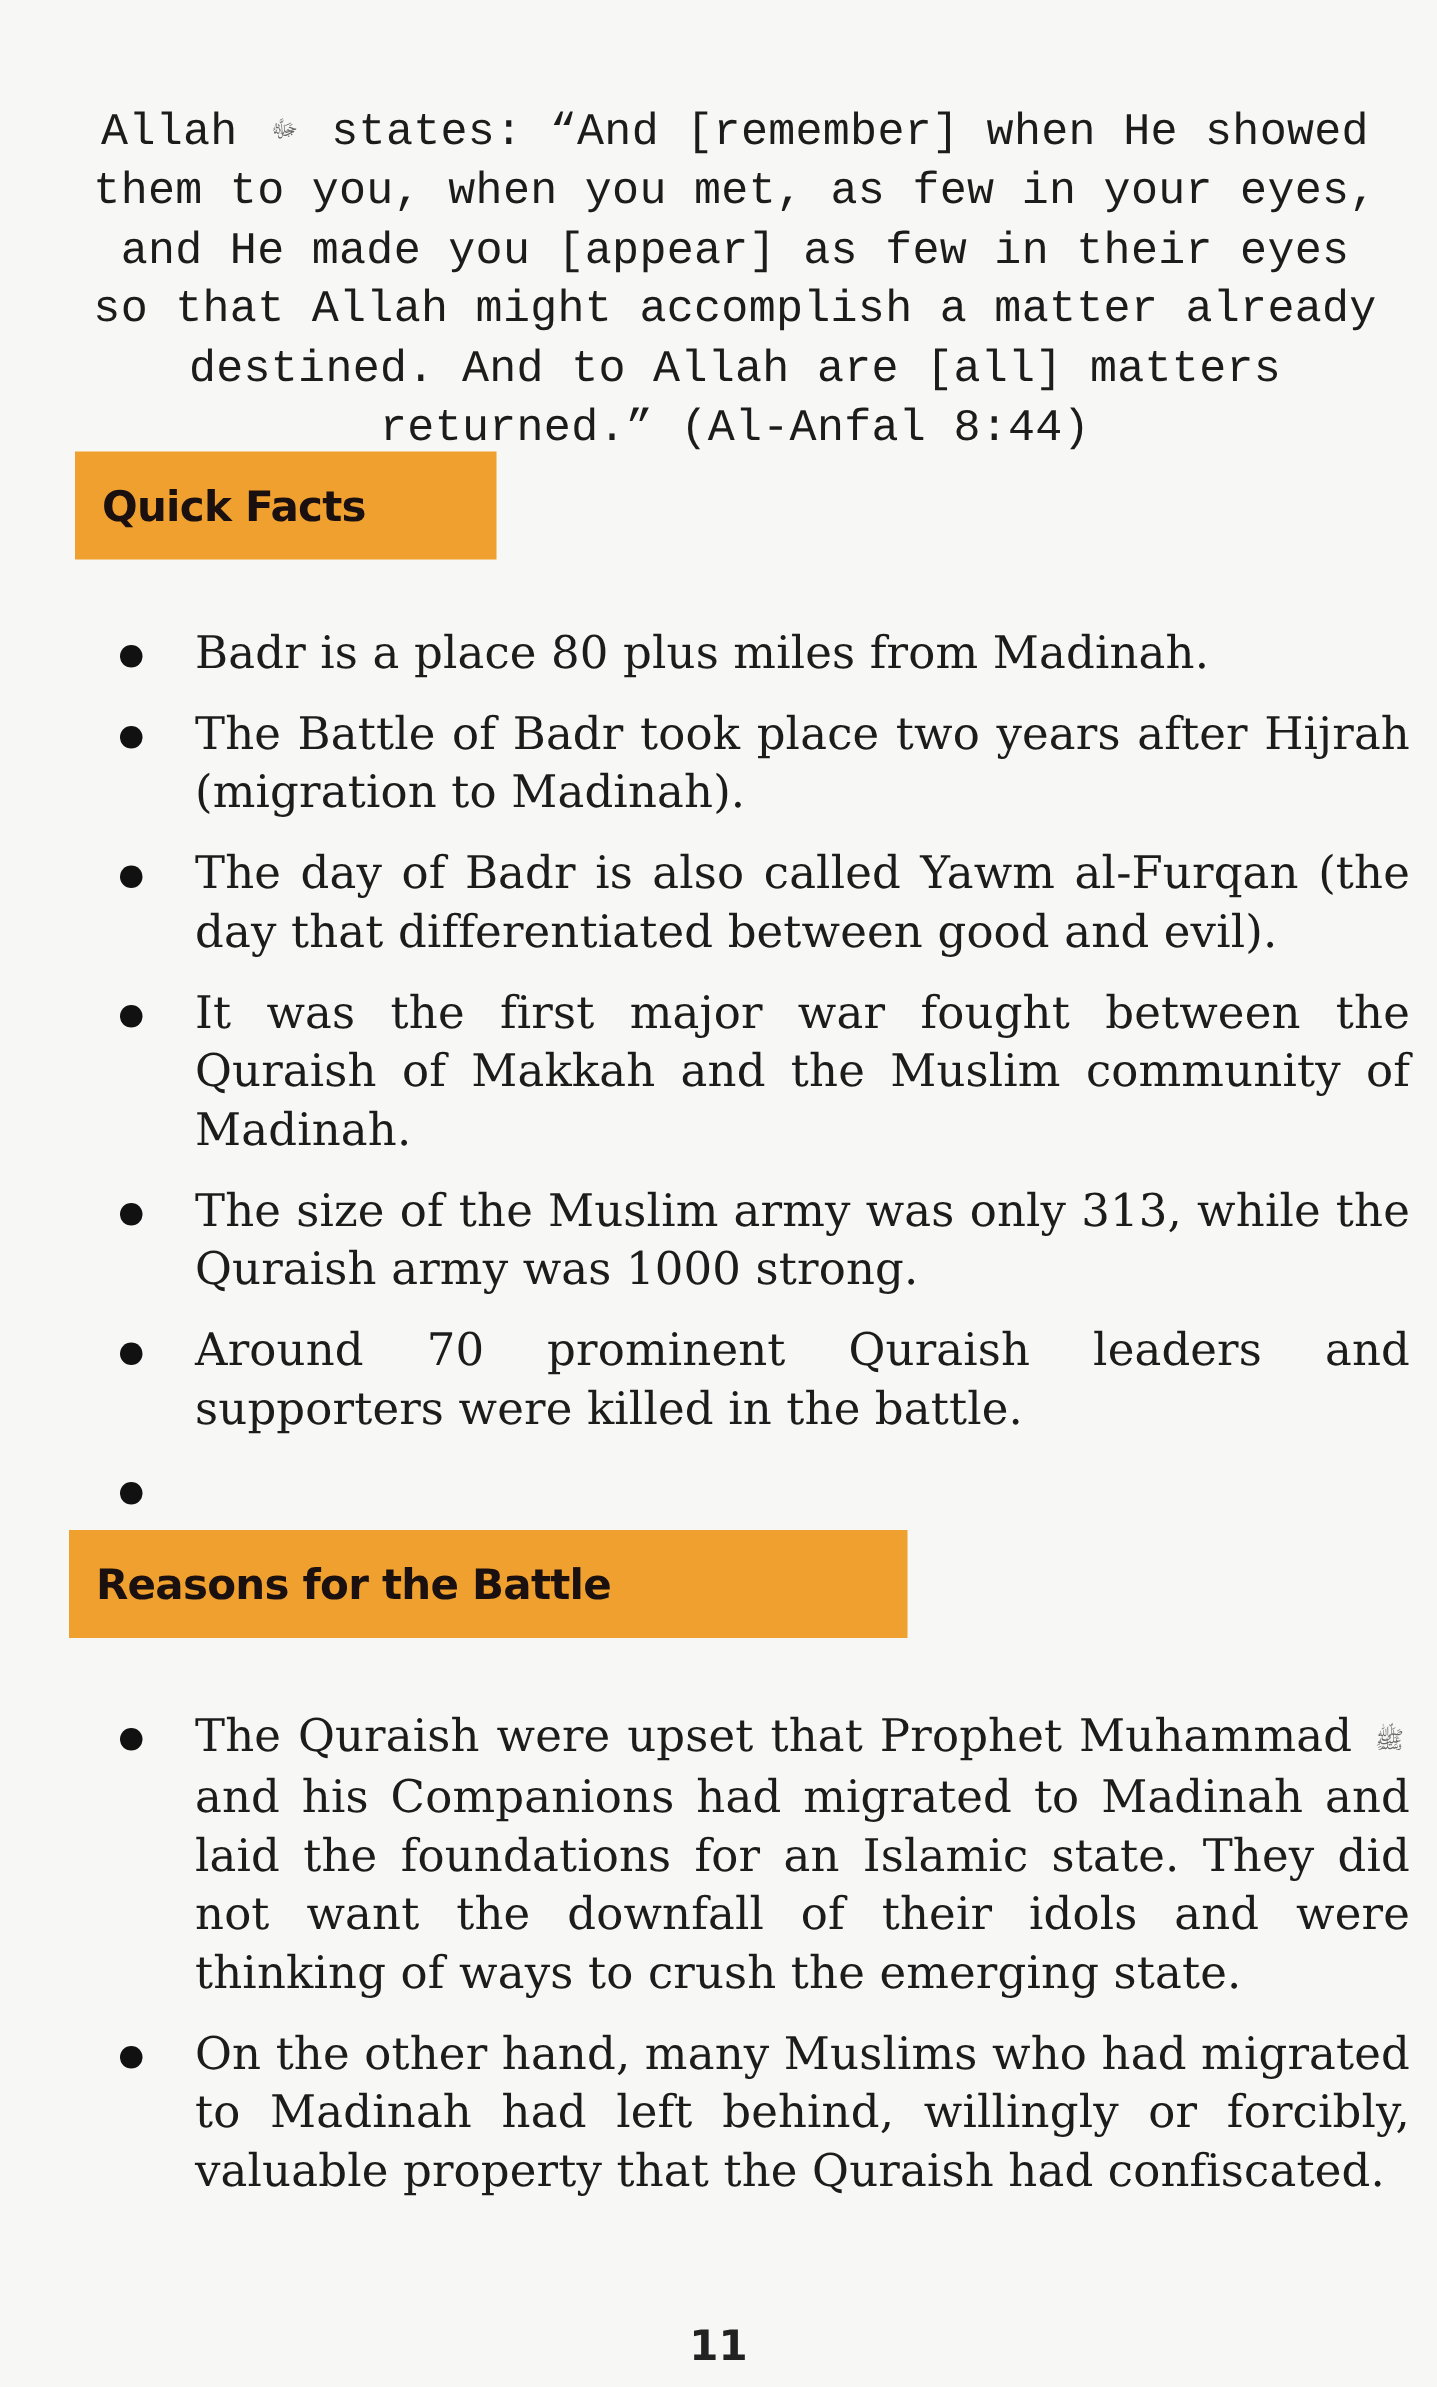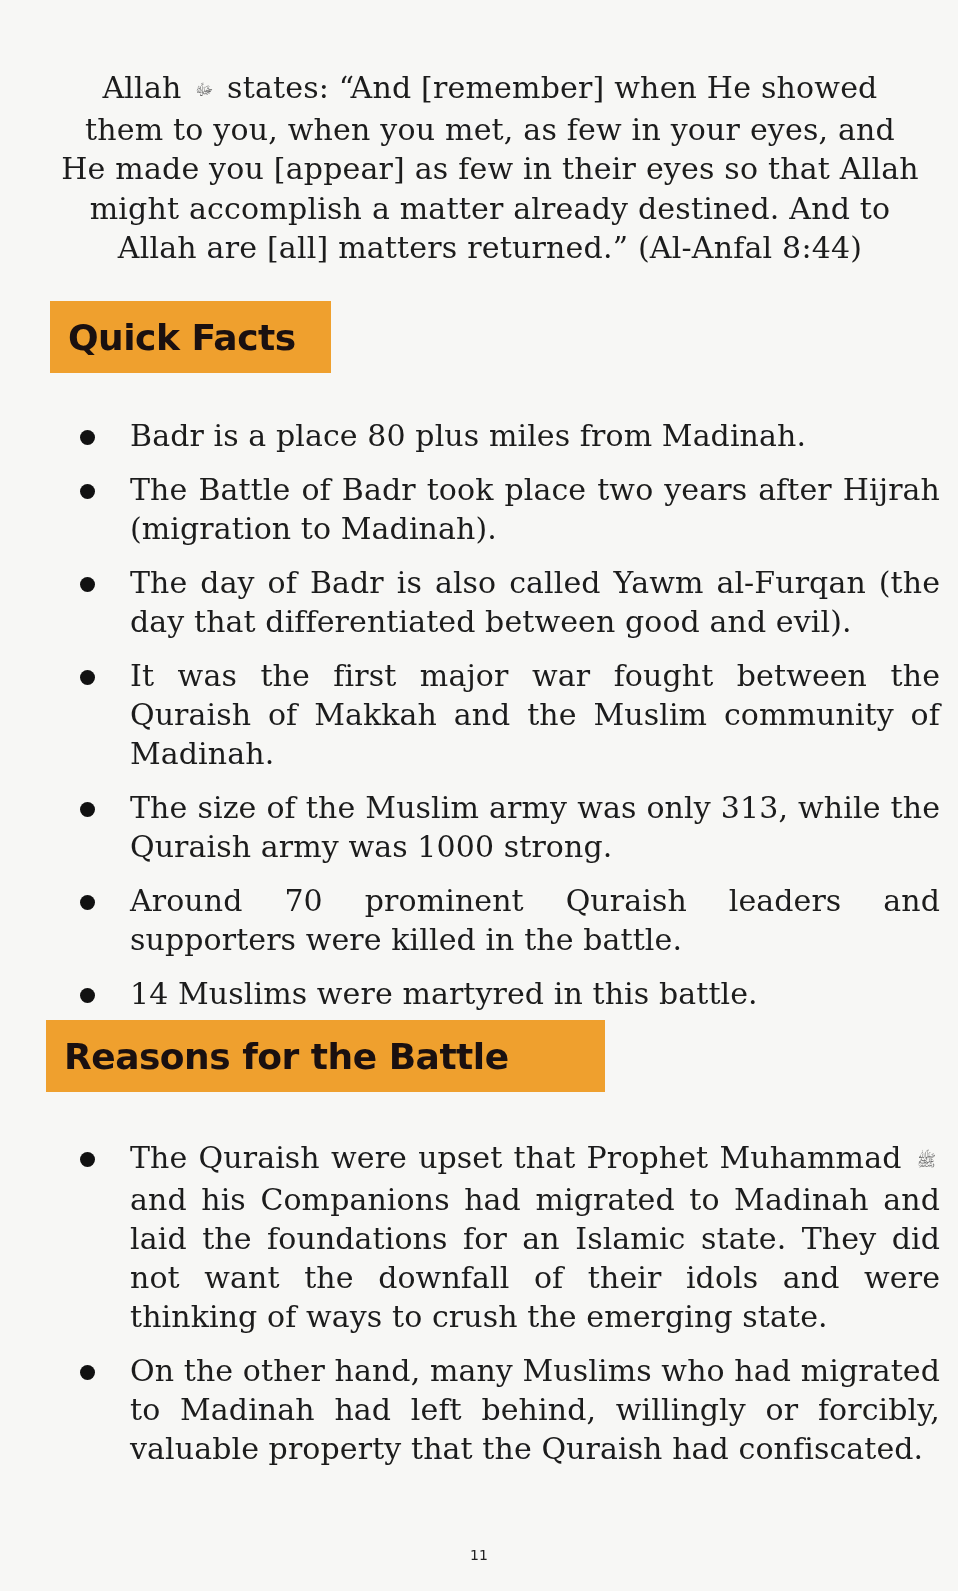--- a/index.html
+++ b/index.html
@@ -11,34 +11,35 @@
     font-family: "DejaVu Serif", "Liberation Serif", serif;
     color: #1c1c1c;
   }
   .quote {
     position: absolute;
     left: 60px; top: 68px; width: 860px;
     text-align: center;
     font-size: 30px;
     line-height: 39.5px;
     letter-spacing: 0.2px;
+    font-family: Liberation Mono, monospace;
   }
   .honorific {
     display: inline-block;
     font-size: 16px;
     color: #666;
     vertical-align: middle;
     margin: 0 4px;
   }
   .section-header {
     position: absolute;
     background: #efa02e;
     font-family: "DejaVu Sans", "Liberation Sans", sans-serif;
     font-weight: bold;
-    font-size: 36px;
+    font-size: 28px;
     color: #1a1010;
     box-sizing: border-box;
     padding-left: 18px;
     display: flex; align-items: center;
     letter-spacing: -0.5px;
   }
   .sh-quick { left: 50px; top: 301px; width: 281px; height: 72px; }
   .sh-reasons { left: 46px; top: 1020px; width: 559px; height: 72px; }
   ul.bullets {
     position: absolute;
@@ -63,22 +64,22 @@
   }
   .qf { top: 404px; }
   .qf li { margin-bottom: 15px; }
   .rb { top: 1126px; }
   .rb li { margin-bottom: 15px; }
   .page-num {
     position: absolute;
     left: 0; width: 958px; top: 1547px;
     text-align: center;
     font-family: "DejaVu Sans", "Liberation Sans", sans-serif;
-    font-weight: normal;
-    font-size: 14px;
+    font-weight: bold;
+    font-size: 28px;
     color: #222;
   }
 </style>
 </head>
 <body>
 
 <div class="quote">
   <span>Allah</span>
   <span class="honorific">ﷻ</span>
   <span>states: “And [remember] when He showed them to you, when you met, as few in your eyes, and He made you [appear] as few in their eyes so that Allah might accomplish a matter already destined. And to Allah are [all] matters returned.” (Al-Anfal 8:44)</span>
@@ -88,21 +89,21 @@
   <span>Quick Facts</span>
 </div>
 
 <ul class="bullets qf">
   <li><span class="dot"></span><span>Badr is a place 80 plus miles from Madinah.</span></li>
   <li><span class="dot"></span><span>The Battle of Badr took place two years after Hijrah (migration to Madinah).</span></li>
   <li><span class="dot"></span><span>The day of Badr is also called Yawm al-Furqan (the day that differentiated between good and evil).</span></li>
   <li><span class="dot"></span><span>It was the first major war fought between the Quraish of Makkah and the Muslim community of Madinah.</span></li>
   <li><span class="dot"></span><span>The size of the Muslim army was only 313, while the Quraish army was 1000 strong.</span></li>
   <li><span class="dot"></span><span>Around 70 prominent Quraish leaders and supporters were killed in the battle.</span></li>
-  <li><span class="dot"></span><span>14 Muslims were martyred in this battle.</span></li>
+  <li><span class="dot"></span></li>
 </ul>
 
 <div class="section-header sh-reasons">
   <span>Reasons for the Battle</span>
 </div>
 
 <ul class="bullets rb">
   <li><span class="dot"></span><span>The Quraish were upset that Prophet Muhammad</span> <span class="honorific">ﷺ</span> <span>and his Companions had migrated to Madinah and laid the foundations for an Islamic state. They did not want the downfall of their idols and were thinking of ways to crush the emerging state.</span></li>
   <li><span class="dot"></span><span>On the other hand, many Muslims who had migrated to Madinah had left behind, willingly or forcibly, valuable property that the Quraish had confiscated.</span></li>
 </ul>

